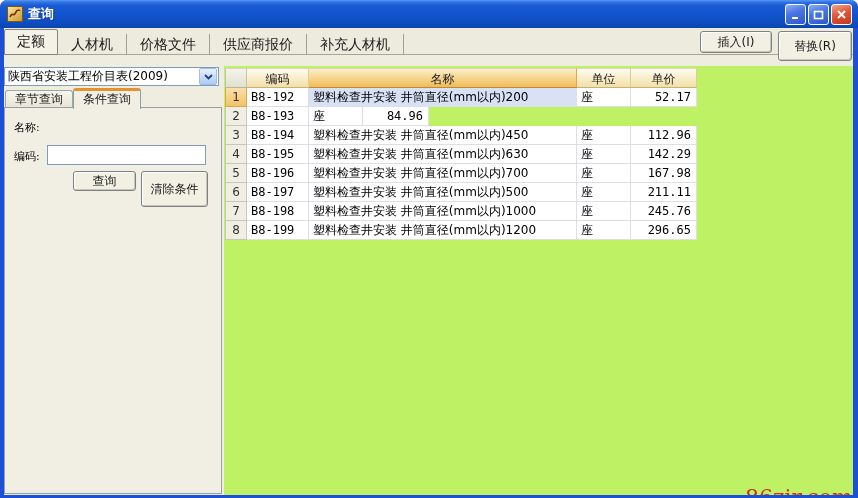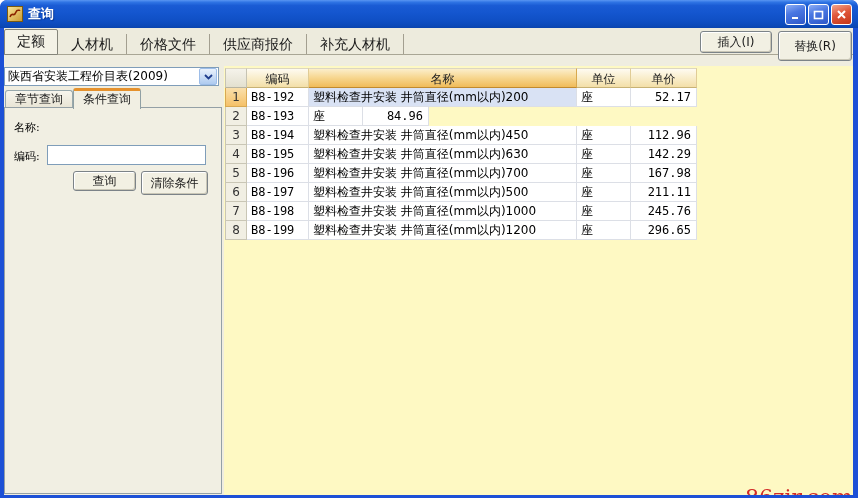--- a/index.html
+++ b/index.html
@@ -47,24 +47,24 @@
   .stab.active{height:21px;line-height:17px;background:#F1EFE3;border:1px solid #90A0A4;border-bottom:none;border-top:3px solid #E5912D;border-radius:3px 3px 0 0;margin-bottom:-1px;z-index:2;}
 
   .pane{position:absolute;left:0;top:41px;width:218px;bottom:1px;background:#F1EFE3;border:1px solid #94A0A6;box-sizing:border-box;}
   .flabel{position:absolute;font-size:11px;color:#000;}
   .lbl-name{left:9px;top:12px;}
   .lbl-code{left:9px;top:41px;}
   .finput{position:absolute;left:42px;width:159px;height:20px;box-sizing:border-box;border:1px solid #7F9DB9;background:#fff;font-family:"DejaVu Sans",sans-serif;font-size:12px;padding:1px 3px;}
   .inp-name{top:8px;}
   .inp-code{top:37px;}
   .btn-query{position:absolute;left:68px;top:63px;width:63px;height:20px;}
-  .btn-clear{position:absolute;left:136px;top:63px;width:67px;height:24px;}
-
-  
-  .table-area{position:absolute;left:220px;top:0;right:0;bottom:0;background:#fef9c3;overflow:hidden;}
+  .btn-clear{position:absolute;left:136px;top:63px;width:67px;height:36px;}
+
+  
+  .table-area{position:absolute;left:220px;top:0;right:0;bottom:0;background:#bef264;overflow:hidden;}
   .grid{position:absolute;left:1px;top:2px;font-size:12px;color:#000;}
   .tr{display:flex;height:19px;line-height:19px;}
   .tr.hdr{height:20px;line-height:20px;}
   .cell{box-sizing:border-box;white-space:nowrap;overflow:hidden;}
   .c-num{width:22px;}
   .c-code{width:62px;}
   .c-name{width:268px;}
   .c-unit{width:54px;}
   .c-price{width:66px;}
   .th{background:linear-gradient(180deg,#FEFBF1 0%,#FAF0D2 40%,#F3DFA8 100%);

